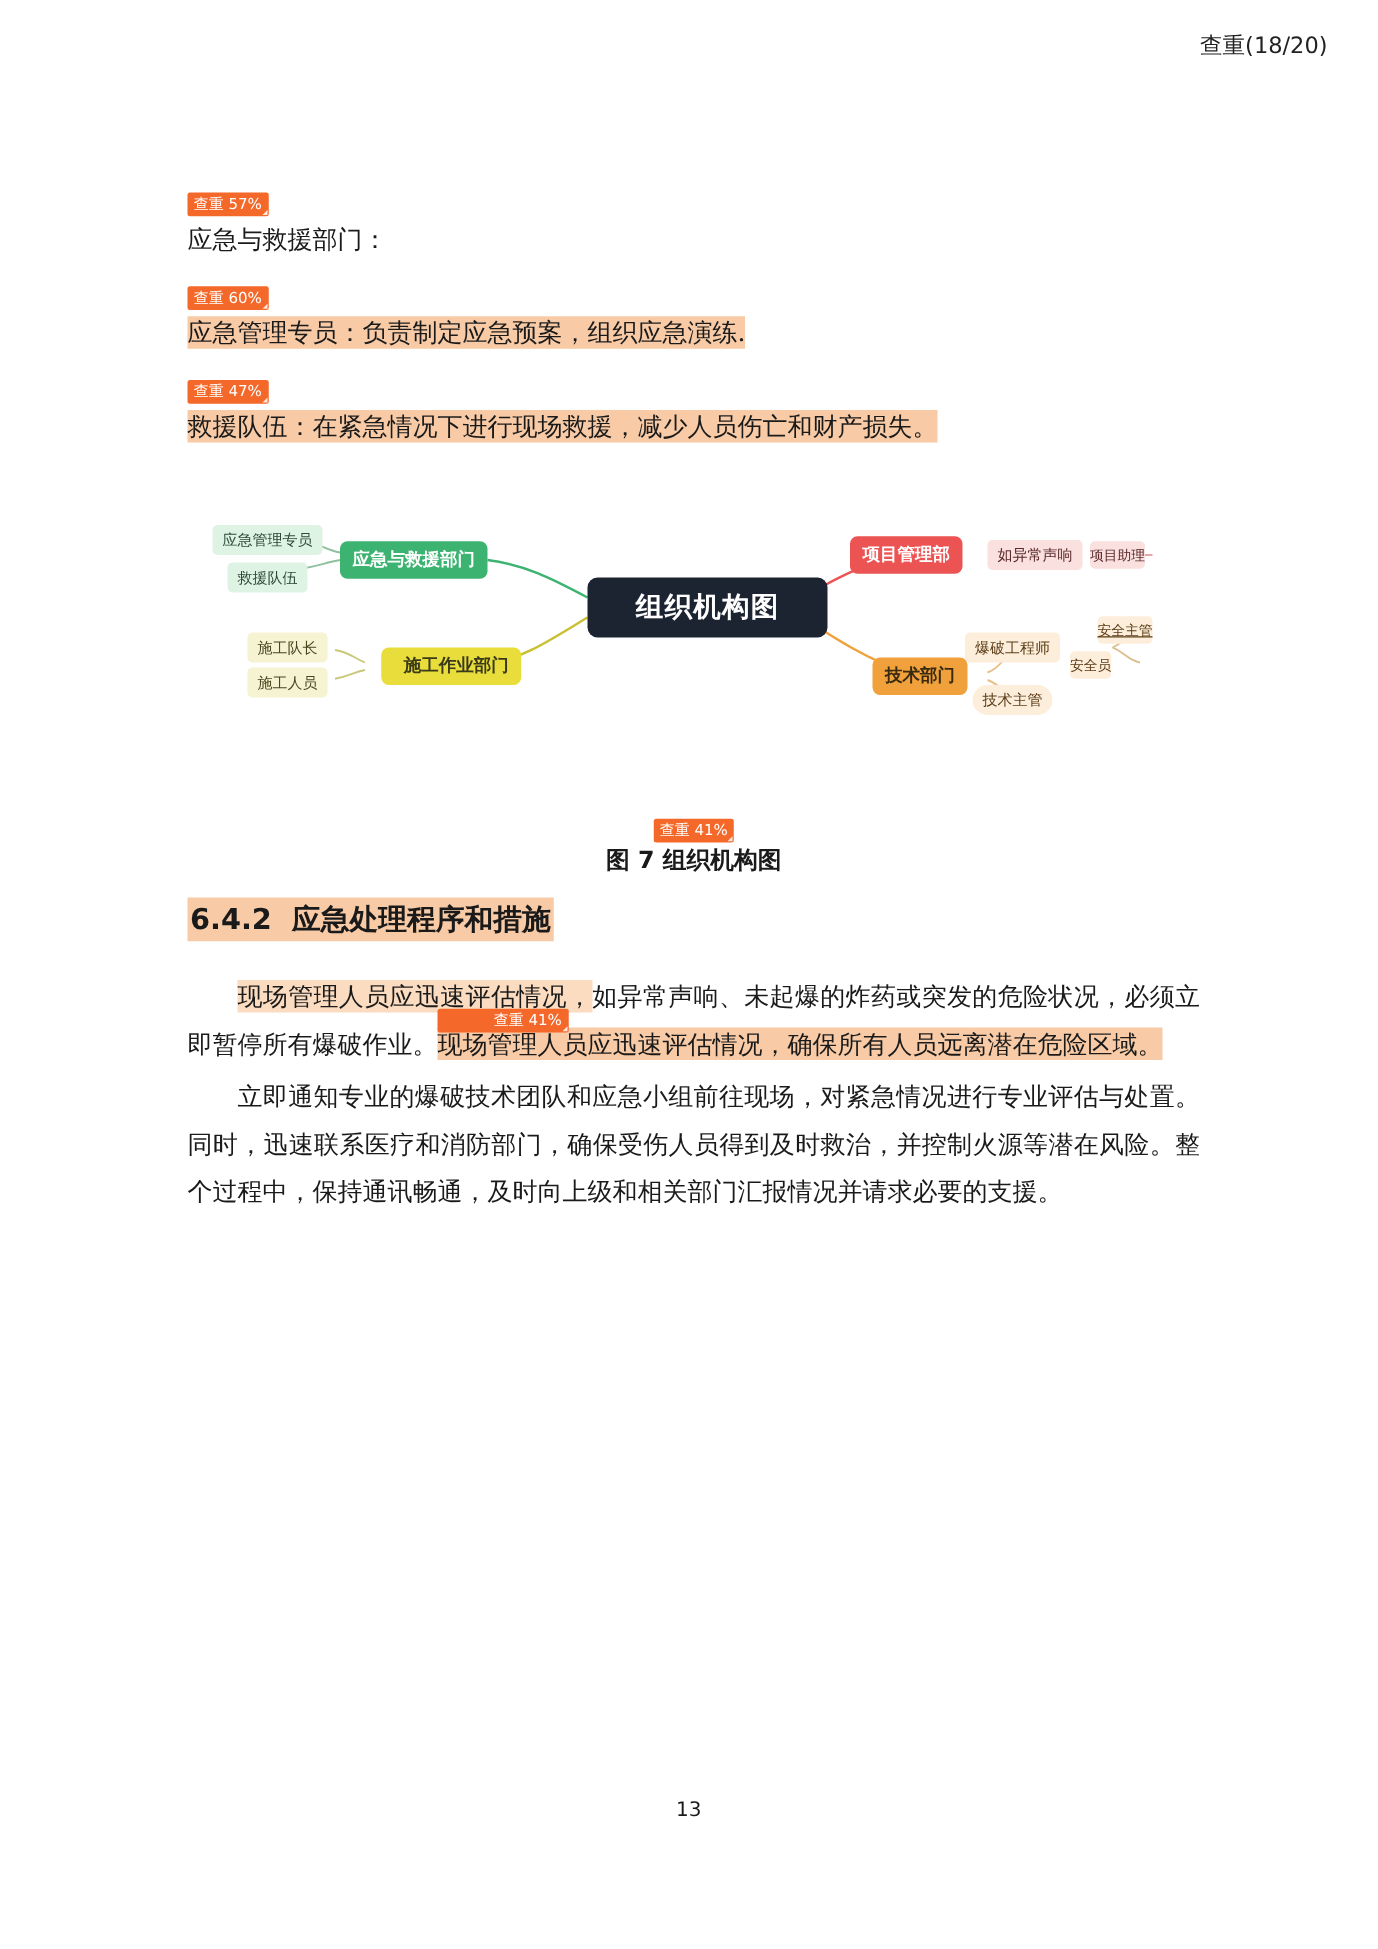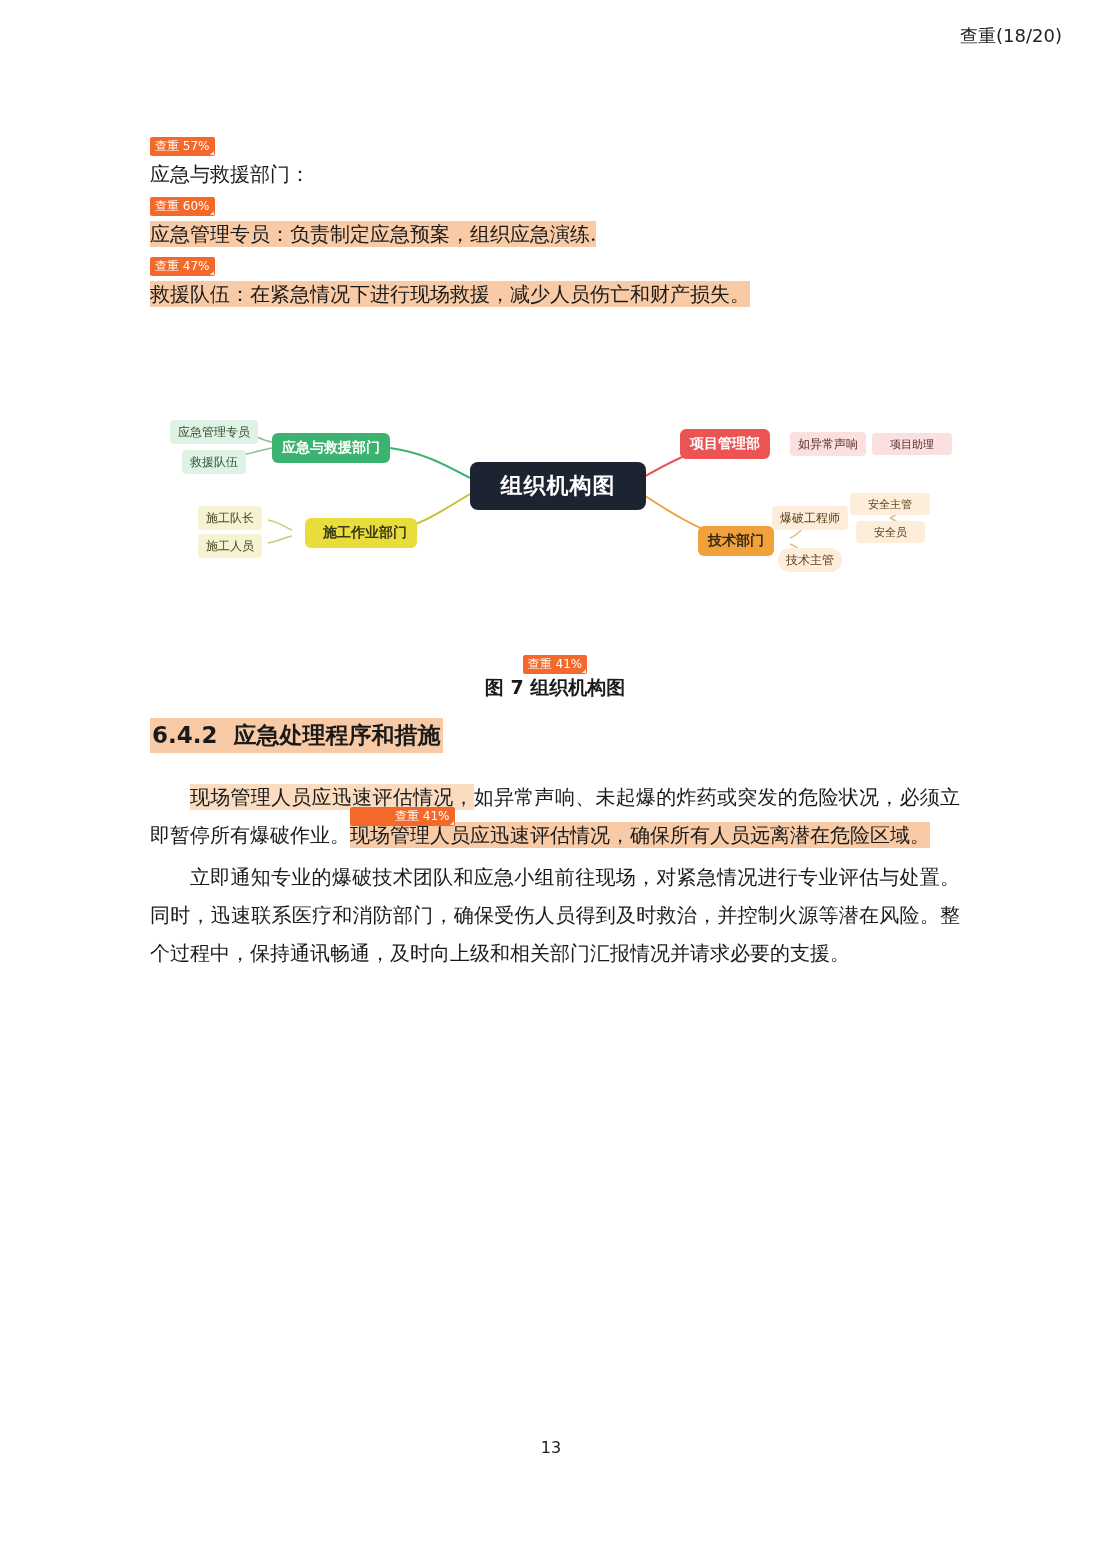--- a/index.html
+++ b/index.html
@@ -59,40 +59,40 @@
     content:"";
     position:absolute;
     right:1px; bottom:1px;
     width:0; height:0;
     border-left:4px solid transparent;
     border-bottom:4px solid rgba(255,255,255,0.85);
   }
   .badge-line {
     height:18px;
     line-height:18px;
-    margin-top:2px;
+    margin-top:19px;
   }
   .badge-inline-wrap { position:relative; height:0; }
   .badge-abs { position:absolute; top:-16px; }
 
   
   .mindmap {
     position:absolute;
     left:150px; top:400px;
     width:810px; height:220px;
   }
   .mm-node {
     position:absolute;
     font-family:"DejaVu Sans", sans-serif;
     white-space:nowrap;
     box-sizing:border-box;
   }
   .mm-center {
     left:320px; top:62px;
-    width:176px; height:48px;
+    width:192px; height:48px;
     background:#1c2331;
     color:#ffffff;
     font-size:22px;
     font-weight:bold;
     border-radius:8px;
     display:flex; align-items:center; justify-content:center;
     letter-spacing:1px;
   }
   .mm-l1 {
     height:30px;
@@ -115,21 +115,21 @@
   }
   .mm-l2-green { background:#dff3e4; color:#2d4a35; }
   .mm-l2-yellow { background:#f6f3d2; color:#4a4620; }
   .mm-l2-red { background:#fbe0e0; color:#5a2a2a; }
   .mm-l2-orange { background:#fdeedb; color:#5a3c16; }
   .mm-l3 {
     height:22px;
     font-size:11px;
     border-radius:4px;
     display:flex; align-items:center; justify-content:center;
-    padding:0 18px;
+    padding:0 0;
   }
   .mm-svg { position:absolute; left:0; top:0; }
 
   .figcap {
     position:absolute;
     left:150px; top:655px;
     width:810px;
     text-align:center;
     font-size:19px;
     font-weight:bold;
@@ -220,21 +220,21 @@
     <div class="mm-node mm-l2 mm-l2-yellow" style="left:48px; top:106px;">施工队长</div>
     <div class="mm-node mm-l2 mm-l2-yellow" style="left:48px; top:134px;">施工人员</div>
 
     <div class="mm-node mm-l1 mm-red" style="left:530px; top:29px;">项目管理部</div>
     <div class="mm-node mm-l2 mm-l2-red" style="left:640px; top:32px;">如异常声响</div>
     <div class="mm-node mm-l3 mm-l2-red" style="left:722px; top:33px;">项目助理</div>
 
     <div class="mm-node mm-l1 mm-orange" style="left:520px; top:126px;">技术部门</div>
     <div class="mm-node mm-l2 mm-l2-orange" style="left:622px; top:106px;">爆破工程师</div>
     <div class="mm-node mm-l2 mm-l2-orange" style="left:628px; top:148px;border-radius:12px;">技术主管</div>
-    <div class="mm-node mm-l3 mm-l2-orange" style="left:700px; top:93px;">安全主管</div>
+    <div class="mm-node mm-l3 mm-l2-orange" style="left:728px; top:93px;text-decoration:underline;">安全主管</div>
     <div class="mm-node mm-l3 mm-l2-orange" style="left:706px; top:121px;">安全员</div>
   </div>
 
   <div class="figcap">
     <div style="height:18px; margin-bottom:2px;">
       <span class="badge">查重 41%</span>
     </div>
     <span>图 7  组织机构图</span>
   </div>
 

